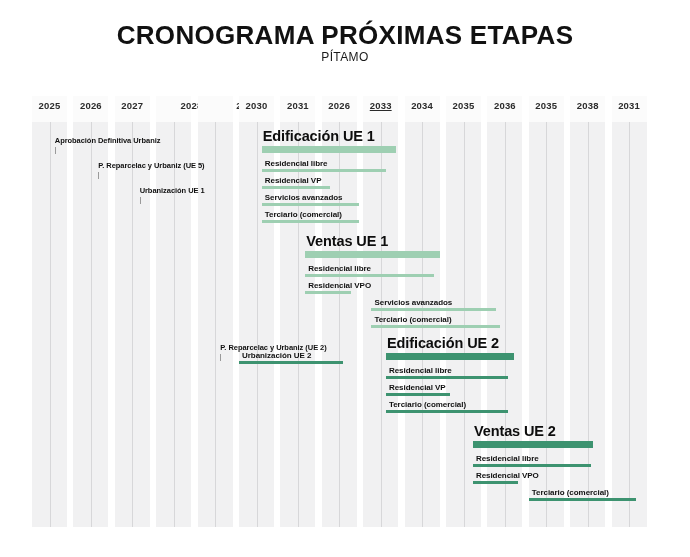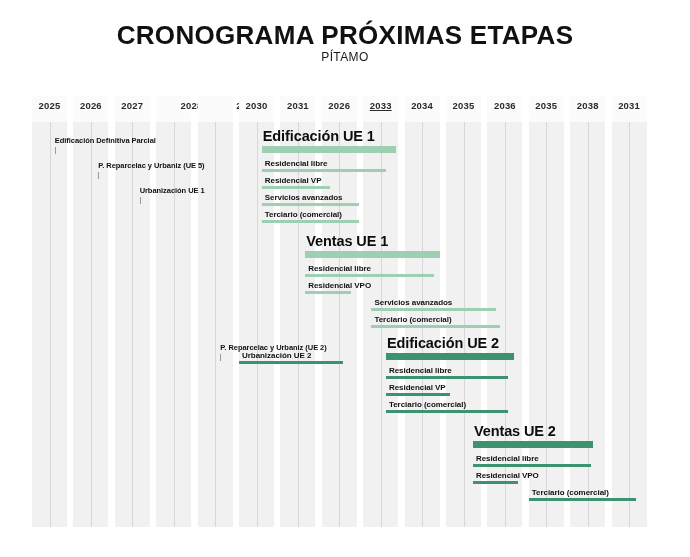--- a/index.html
+++ b/index.html
@@ -157,21 +157,21 @@
       <div class="yearlabel" style="left: 570.2px; width: 35px;">2038</div>
       <div class="yeartick" style="left: 587.7px;"></div>
       <div class="yearline" style="left: 587.7px;"></div>
       <div class="yearband" style="left: 611.6px; width: 35px;"></div>
       <div class="yearhead" style="left: 611.6px; width: 35px;"></div>
       <div class="yearlabel" style="left: 611.6px; width: 35px;">2031</div>
       <div class="yeartick" style="left: 629.1px;"></div>
       <div class="yearline" style="left: 629.1px;"></div>
     </div>
   <div id="rows">
-      <div class="mlabel" style="left: 54.77px; top: 136px;">Edificación Definitiva Parcial</div>
+      <div class="mlabel" style="left: 54.77px; top: 136px;">Aprobación Definitiva Urbaniz</div>
       <div class="mstone" style="left: 54.77px; top: 147px;"></div>
       <div class="mlabel" style="left: 98.24px; top: 161px;">P. Reparcelac y Urbaniz (UE 5)</div>
       <div class="mstone" style="left: 98.24px; top: 172px;"></div>
       <div class="mlabel" style="left: 139.64px; top: 186px;">Urbanización UE 1</div>
       <div class="mstone" style="left: 139.64px; top: 197px;"></div>
       <div class="mlabel" style="left: 220.37px; top: 343px;">P. Reparcelac y Urbaniz (UE 2)</div>
       <div class="mstone" style="left: 220.37px; top: 354px;"></div>
       <div class="tlabel" style="left: 242px; top: 351px; text-align: right;">Urbanización UE 2</div>
       <div class="bar task" style="left: 239px; width: 103.5px; top: 361px; background: rgb(61, 147, 112);"></div>
       <div class="glabel" style="left: 262.77px; top: 128px;">Edificación UE 1</div>

